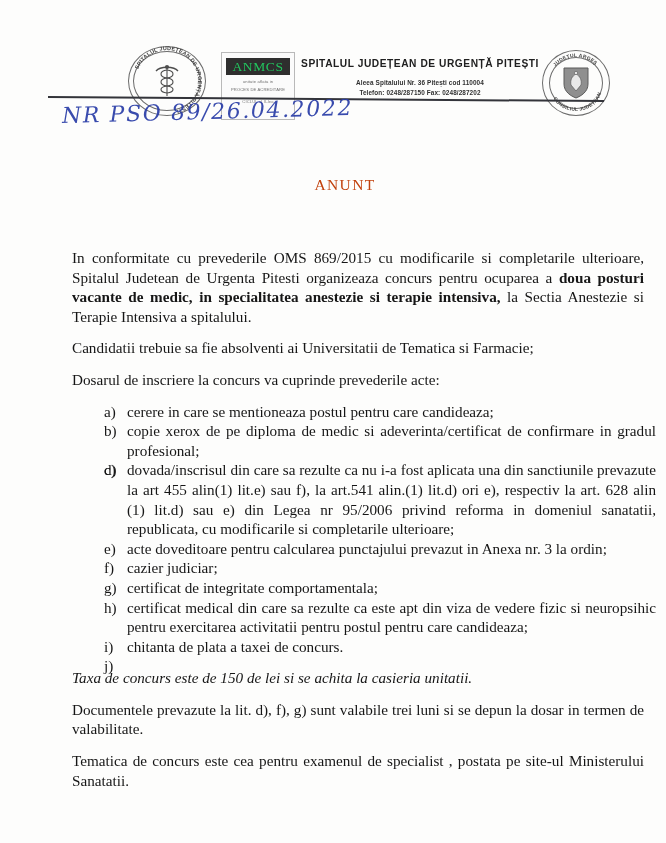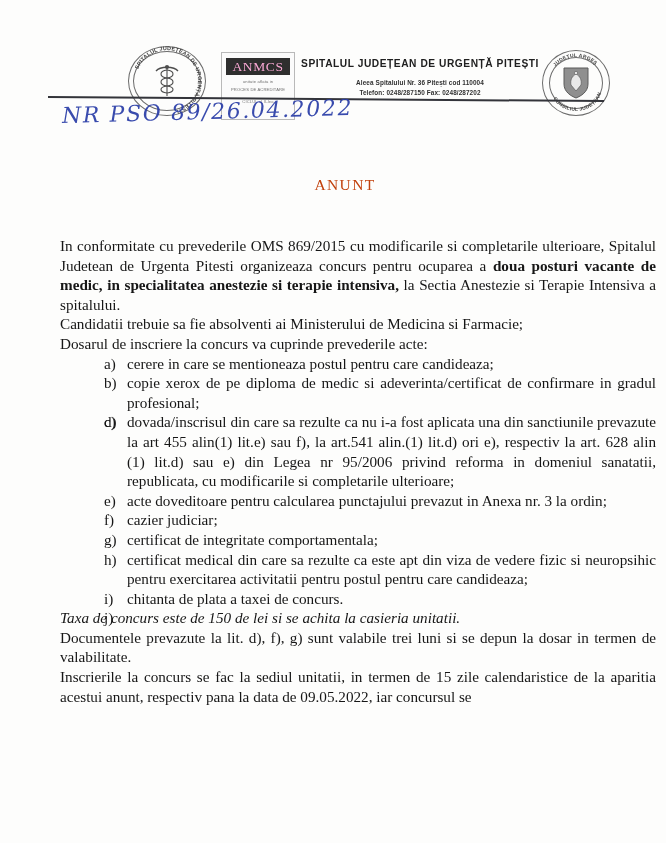--- a/index.html
+++ b/index.html
@@ -85,21 +85,21 @@
     left: 221px; top: 30px;
     width: 72px; height: 66px;
     border: 1px solid #b9b9b9;
     background: #fbfbfb;
     text-align: center;
     overflow: hidden;
   }
   .anmcs-bar {
     margin: 5px 4px 2px 4px;
     background: #2e2e2e;
-    color: #f9a8d4;
+    color: #22c55e;
     font-family: "Liberation Serif", serif;
     font-size: 13.5px;
     letter-spacing: .6px;
     line-height: 17px;
     height: 17px;
   }
   .anmcs-sub {
     font-family: "Liberation Sans", sans-serif;
     font-size: 4.1px;
     color: #6f6f6f;
@@ -175,21 +175,21 @@
   .body-text {
     position: absolute;
     left: 60px; top: 236px;
     width: 596px;
     font-size: 15.2px;
     line-height: 19.6px;
     text-align: justify;
     color: #161616;
   }
   .body-text p {
-    margin: 0;
+    margin: 12px;
     text-indent: 0;
   }
   .p-indent { text-indent: 64px; }
   .p-small-indent { text-indent: 14px; }
   .bold { font-weight: bold; }
 
   ol.doc-list {
     list-style: none;
     margin: 0;
     padding: 0 0 0 44px;
@@ -274,38 +274,38 @@
   <div class="rule"></div>
 
   <div class="handwritten">NR PSO 89/26.04.2022</div>
 
   <div class="doc-title">ANUNT</div>
 
   <div class="body-text">
 
     <p class="p-indent"><span>In conformitate cu prevederile OMS 869/2015 cu modificarile si completarile ulterioare, Spitalul Judetean de Urgenta Pitesti organizeaza concurs pentru ocuparea a </span><span class="bold">doua posturi vacante de medic, in specialitatea anestezie si terapie intensiva,</span><span> la Sectia Anestezie si Terapie Intensiva a spitalului.</span></p>
 
-    <p class="p-small-indent">Candidatii trebuie sa fie absolventi ai Ministerului de Medicina si Farmacie;</p>
+    <p class="p-small-indent">Candidatii trebuie sa fie absolventi ai Universitatii de Tematica si Farmacie;</p>
 
     <p>Dosarul de inscriere la  concurs va cuprinde prevederile acte:</p>
 
     <ol class="doc-list">
       <li><span class="marker">a)</span><span>cerere in care se mentioneaza postul pentru care candideaza;</span></li>
       <li><span class="marker">b)</span><span>copie xerox de pe diploma de medic  si adeverinta/certificat de confirmare in gradul profesional;</span></li>
       <li><span class="marker">c)</span></li>
       <li><span class="marker">d)</span><span>dovada/inscrisul din care sa rezulte  ca nu i-a fost aplicata una din sanctiunile prevazute la art 455 alin(1) lit.e) sau f), la art.541 alin.(1) lit.d) ori e), respectiv la art. 628 alin (1) lit.d) sau e) din Legea nr 95/2006 privind reforma in domeniul sanatatii, republicata, cu modificarile si completarile ulterioare;</span></li>
       <li><span class="marker">e)</span><span>acte doveditoare pentru calcularea punctajului prevazut in Anexa nr. 3 la ordin;</span></li>
       <li><span class="marker">f)</span><span>cazier judiciar;</span></li>
       <li><span class="marker">g)</span><span>certificat de integritate comportamentala;</span></li>
       <li><span class="marker">h)</span><span>certificat medical din care sa rezulte ca este apt din viza de vedere fizic si neuropsihic pentru exercitarea activitatii pentru postul pentru care candideaza;</span></li>
       <li><span class="marker">i)</span><span>chitanta de plata a taxei de concurs.</span></li>
       <li><span class="marker">j)</span></li>
     </ol>
 
     <p class="p-small-indent tail">Taxa de concurs este de 150 de lei si se achita la casieria unitatii.</p>
 
     <p>Documentele prevazute  la  lit. d), f), g) sunt valabile trei luni si se depun la dosar  in termen de valabilitate.</p>
 
-
-    <p class="p-small-indent">Inscrierile la concurs se fac la sediul unitatii, in termen de 15 zile calendaristice de la aparitia acestui anunt, respectiv pana la data de 09.05.2022,    iar concursul se</p>
+    <p class="p-small-indent">Tematica de concurs este cea pentru examenul de specialist , postata pe site-ul Ministerului Sanatatii.</p>
+
   </div>
 
 </div>
 
 </body></html>

